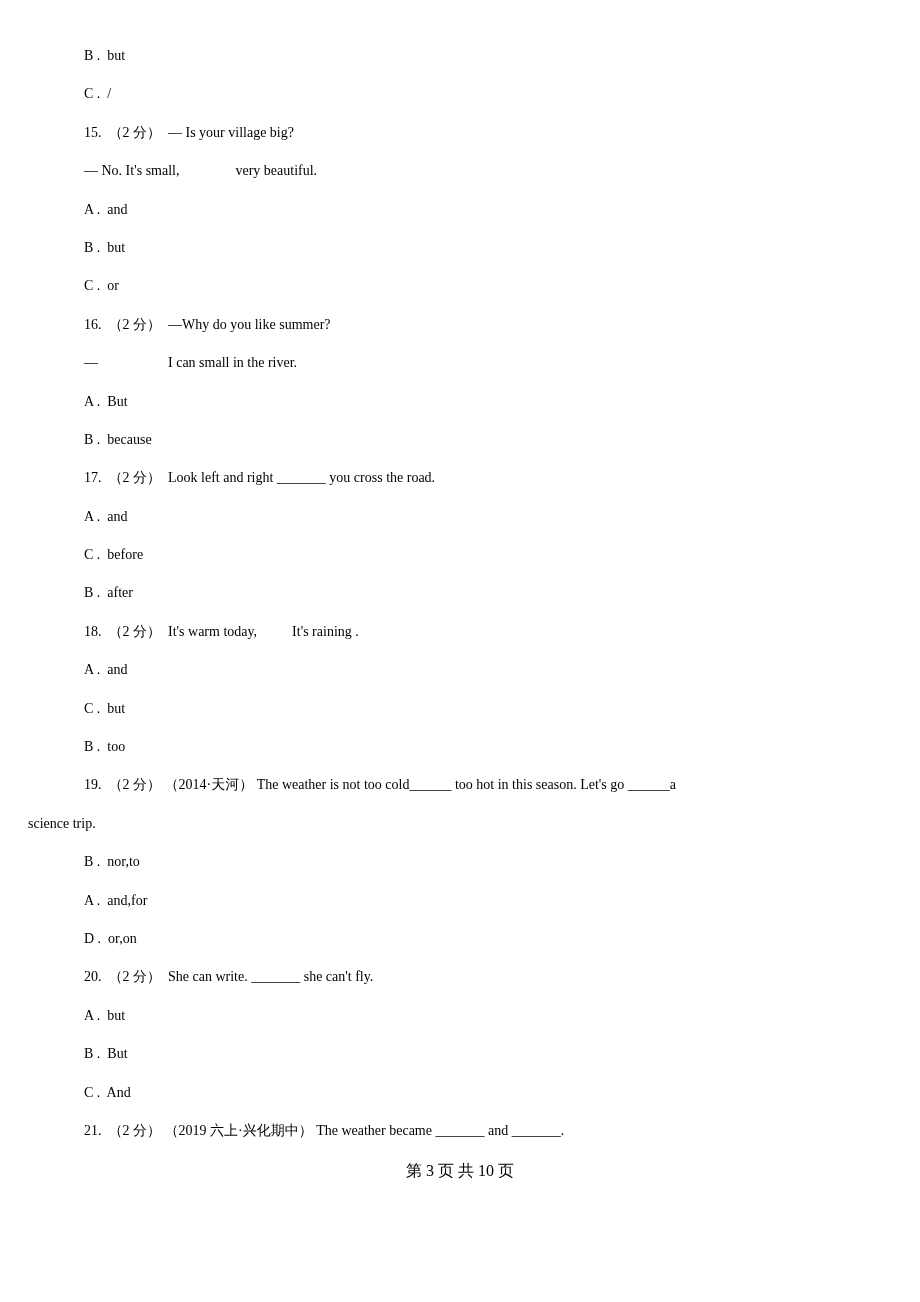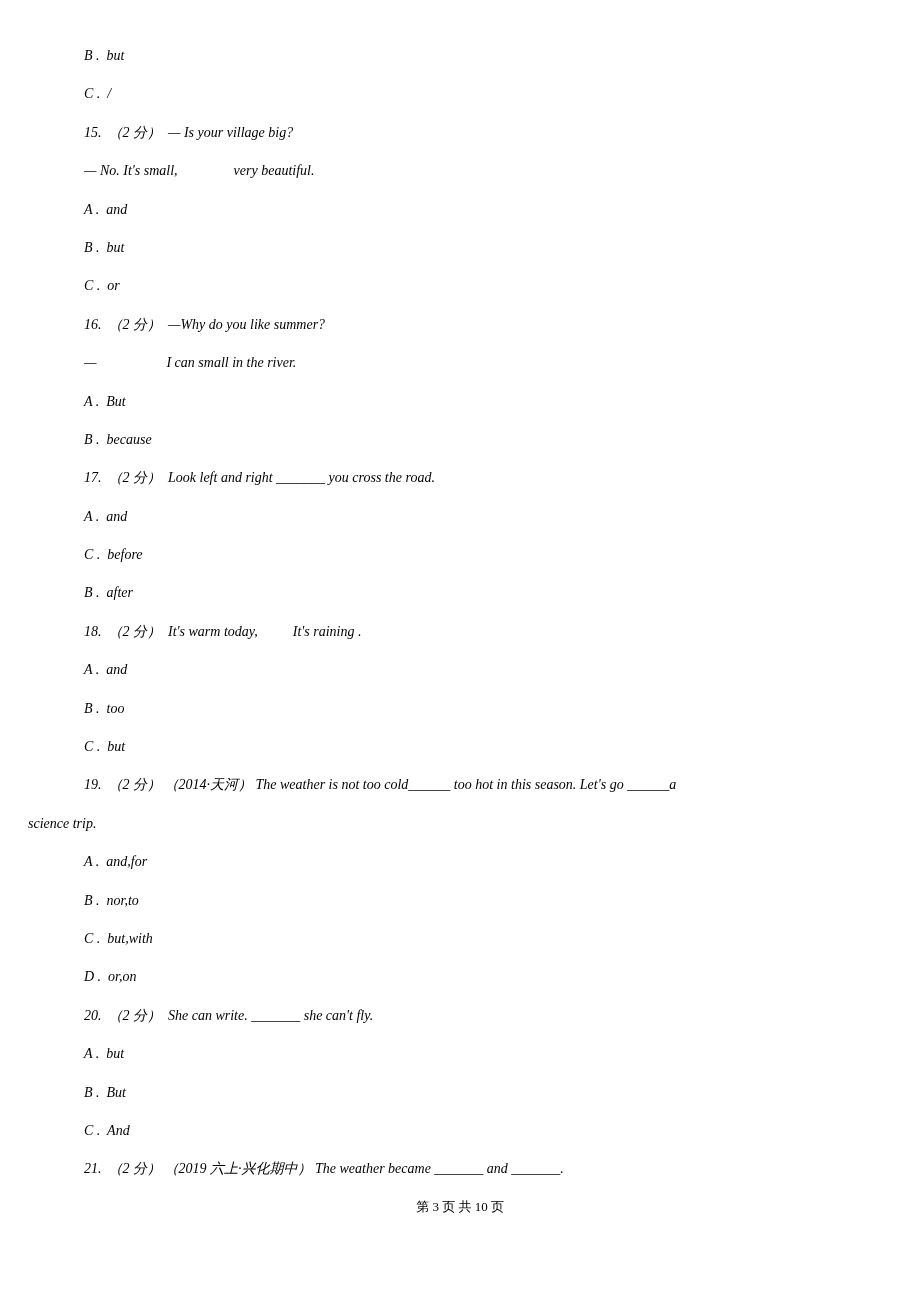--- a/index.html
+++ b/index.html
@@ -12,32 +12,31 @@
     line-height: 1.6;
     width: 920px;
   }
   .page {
     padding: 45px 28px 20px 28px;
     box-sizing: border-box;
   }
   .line {
     margin-bottom: 16px;
     white-space: pre;
-    font-style: italic;
   }
   .indented {
     padding-left: 56px;
   }
   .no-indent {
     padding-left: 0;
   }
   .footer {
     text-align: center;
     margin-top: 15px;
-    font-size: 13px;
+    font-size: 16px;
   }
 </style>
 </head>
 <body>
 
 <div class="page">
   <div id="content">
       <div class="line indented">B .  but</div>
       <div class="line indented">C .  /</div>
       <div class="line indented">15.  （2 分）  — Is your village big?</div>
@@ -48,27 +47,26 @@
       <div class="line indented">16.  （2 分）  —Why do you like summer?</div>
       <div class="line indented">—                    I can small in the river.</div>
       <div class="line indented">A .  But</div>
       <div class="line indented">B .  because</div>
       <div class="line indented">17.  （2 分）  Look left and right _______ you cross the road.</div>
       <div class="line indented">A .  and</div>
       <div class="line indented">C .  before</div>
       <div class="line indented">B .  after</div>
       <div class="line indented">18.  （2 分）  It's warm today,          It's raining .</div>
       <div class="line indented">A .  and</div>
+      <div class="line indented">C .  but</div>
       <div class="line indented">B .  too</div>
-      <div class="line indented">C .  but</div>
       <div class="line indented">19.  （2 分） （2014·天河） The weather is not too cold______ too hot in this season. Let's go ______a</div>
       <div class="line no-indent">science trip.</div>
+      <div class="line indented">B .  nor,to</div>
       <div class="line indented">A .  and,for</div>
-      <div class="line indented">B .  nor,to</div>
-      <div class="line indented">C .  but,with</div>
       <div class="line indented">D .  or,on</div>
       <div class="line indented">20.  （2 分）  She can write. _______ she can't fly.</div>
       <div class="line indented">A .  but</div>
       <div class="line indented">B .  But</div>
       <div class="line indented">C .  And</div>
       <div class="line indented">21.  （2 分） （2019 六上·兴化期中） The weather became _______ and _______.</div>
     </div>
   <div class="footer">第 3 页 共 10 页</div>
 </div>
 

